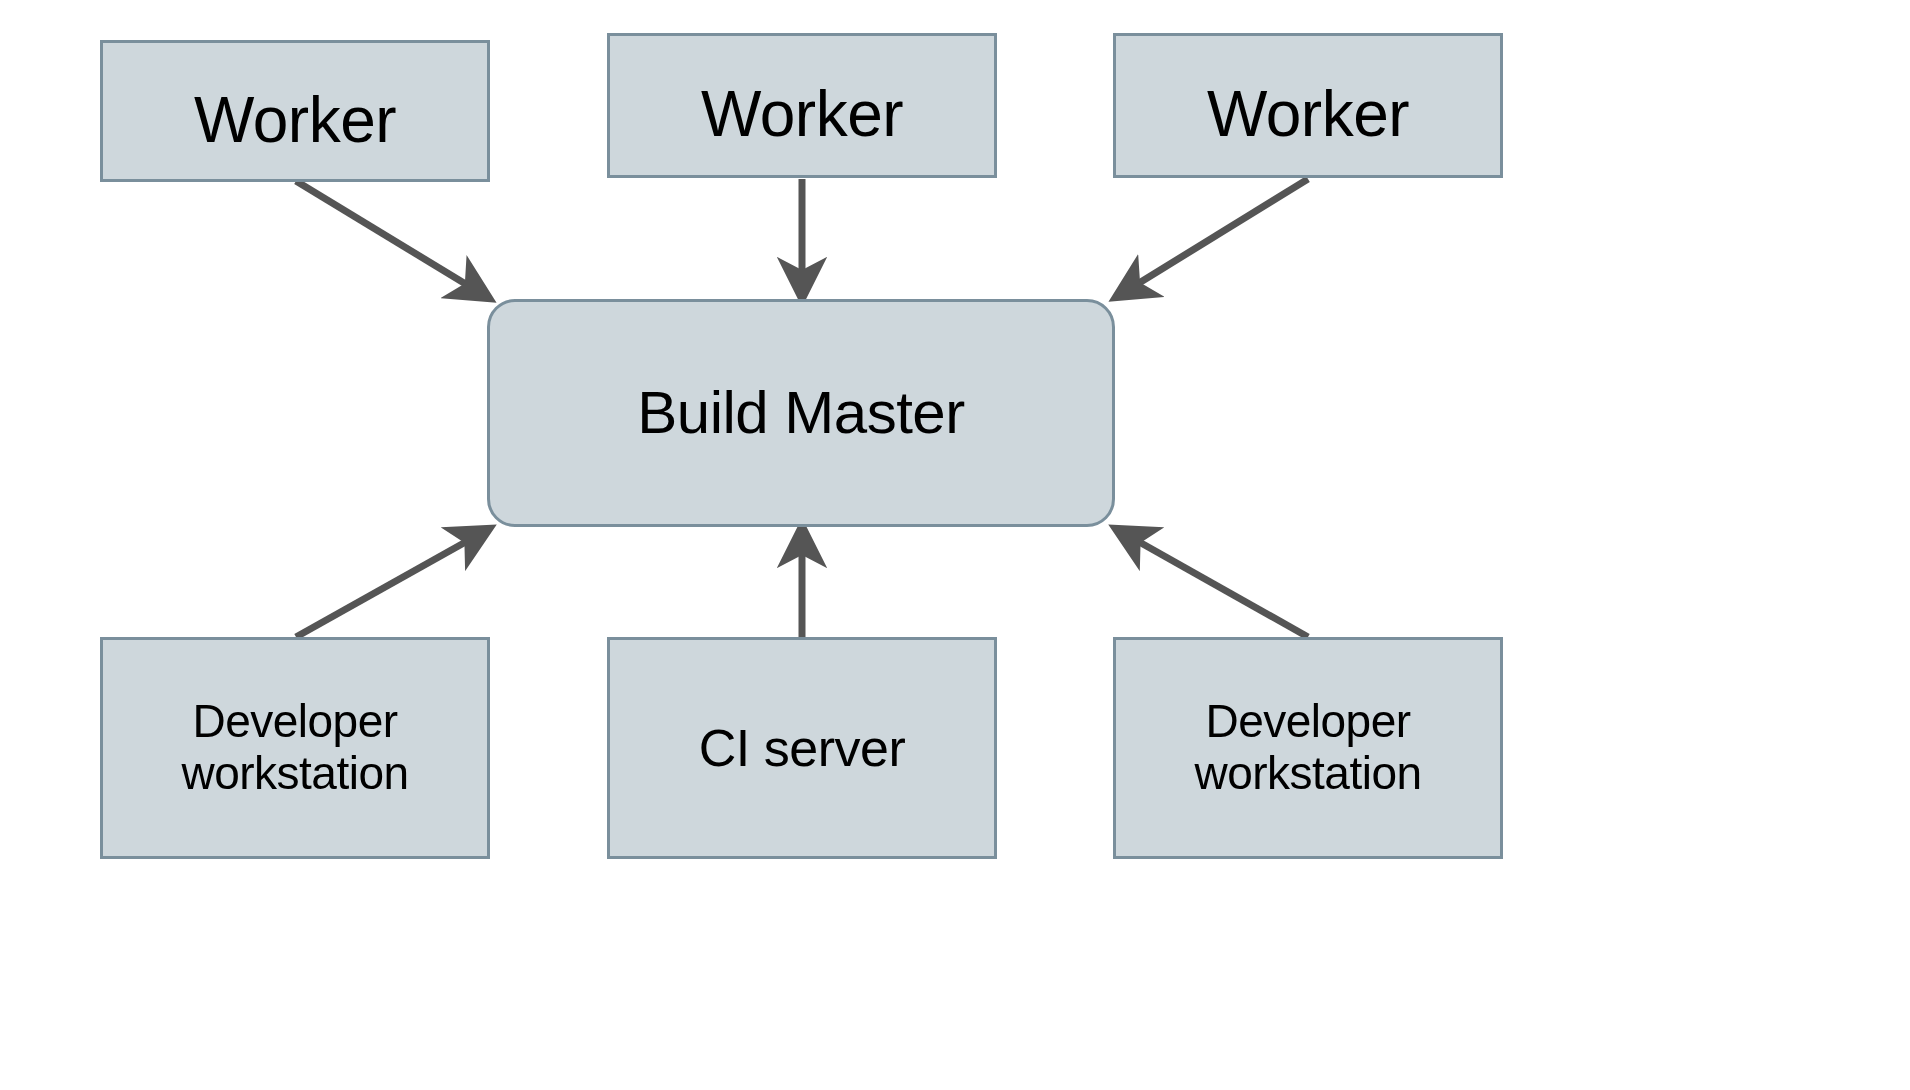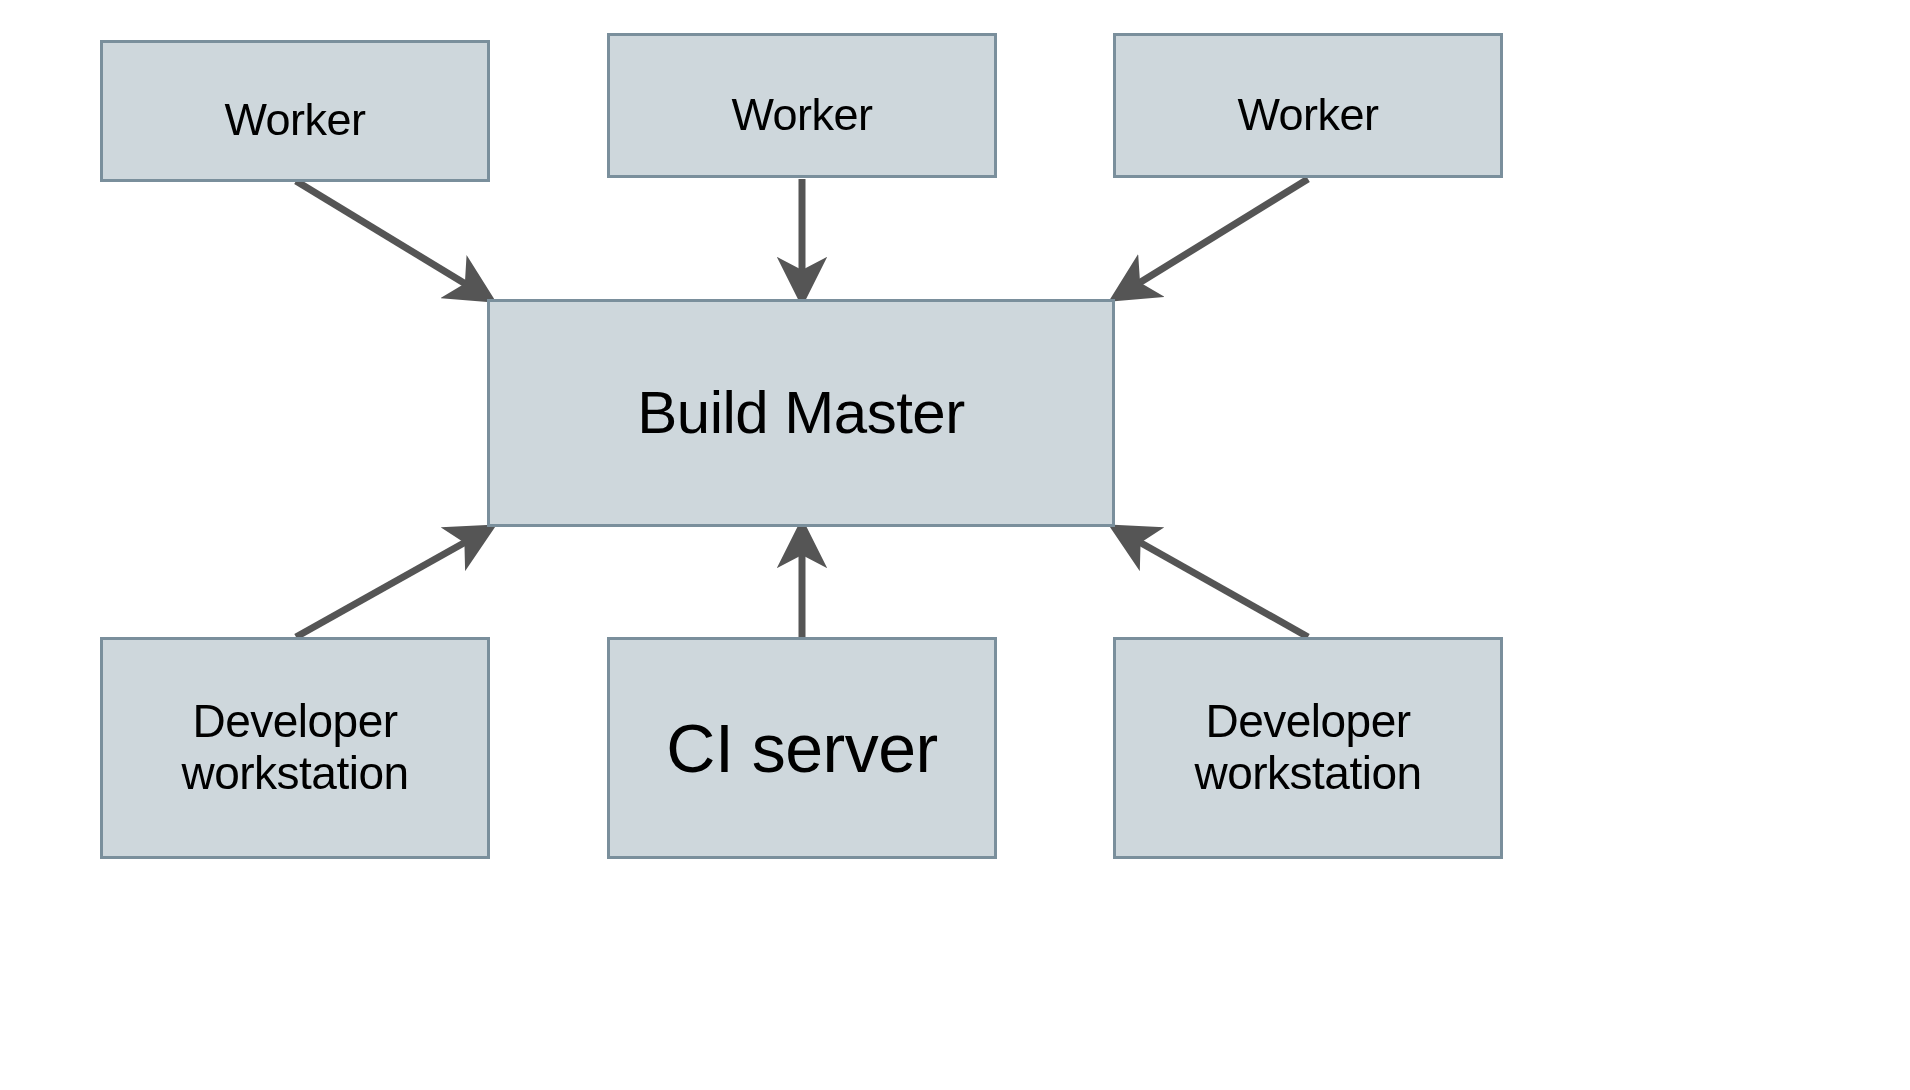--- a/index.html
+++ b/index.html
@@ -39,30 +39,30 @@
     text-align: center;
   }
   .node-label {
     color: #000000;
     font-family: "Liberation Sans", sans-serif;
     font-weight: 400;
     line-height: 1.12;
     letter-spacing: -0.5px;
     white-space: pre-line;
   }
-  .node-worker .node-label { font-size: 45px; margin-top: 19px; }
+  .node-worker .node-label { font-size: 64px; margin-top: 19px; }
   .node-master .node-label { font-size: 60px; }
-  .node-ci .node-label { font-size: 68px; }
+  .node-ci .node-label { font-size: 52px; }
   .node-dev .node-label { font-size: 46px; }
 
   
   #node-worker-left   { left: 100px;  top: 40px;  width: 390px; height: 142px; }
   #node-worker-center { left: 607px;  top: 33px;  width: 390px; height: 145px; }
   #node-worker-right  { left: 1113px; top: 33px;  width: 390px; height: 145px; }
-  #node-build-master  { left: 487px;  top: 299px; width: 628px; height: 228px; }
+  #node-build-master  { left: 487px;  top: 299px; width: 628px; height: 228px; border-radius: 28px; }
   #node-dev-left      { left: 100px;  top: 637px; width: 390px; height: 222px; }
   #node-ci-server     { left: 607px;  top: 637px; width: 390px; height: 222px; }
   #node-dev-right     { left: 1113px; top: 637px; width: 390px; height: 222px; }
 </style>
 </head>
 <body>
 
 <div id="diagram-canvas">
 
   <svg id="edge-layer" viewBox="0 0 1910 1090" width="1910" height="1090" xmlns="http://www.w3.org/2000/svg">

